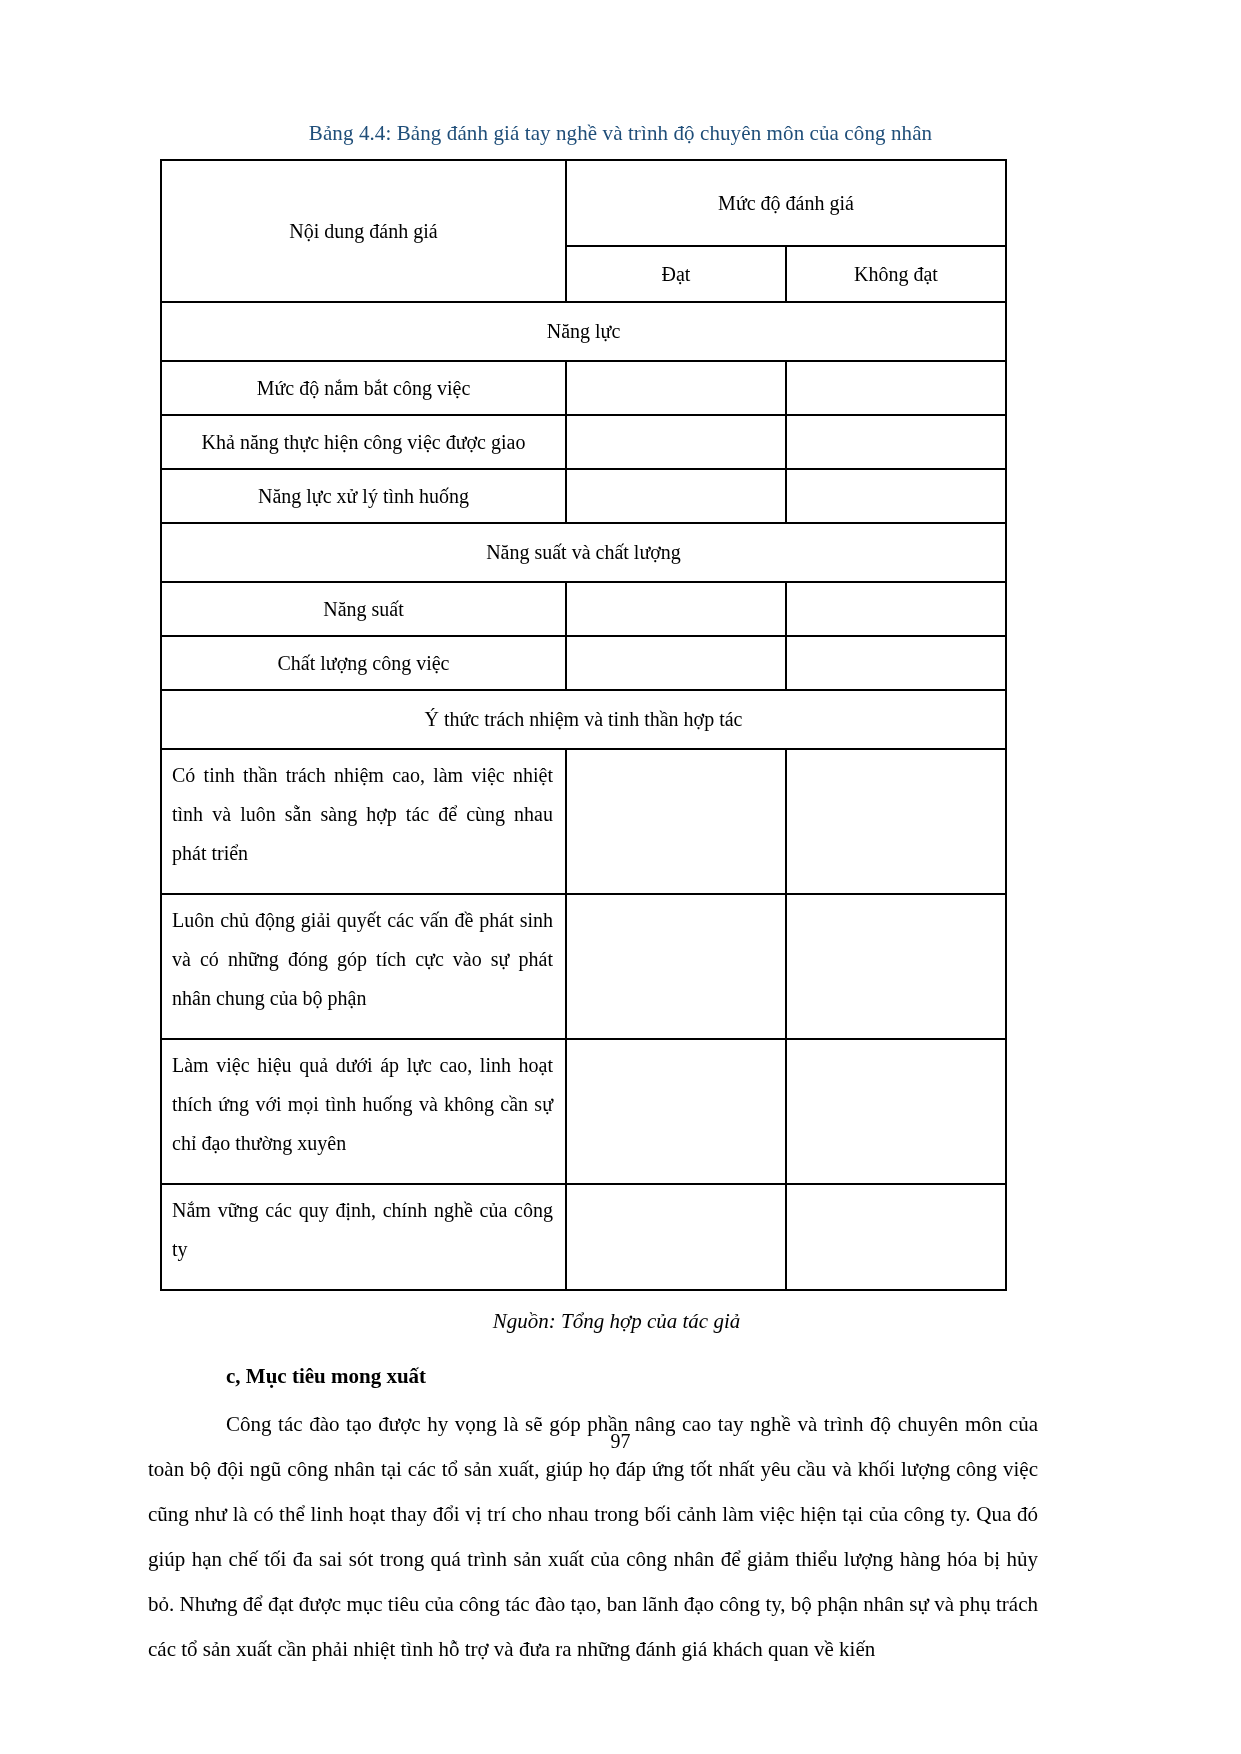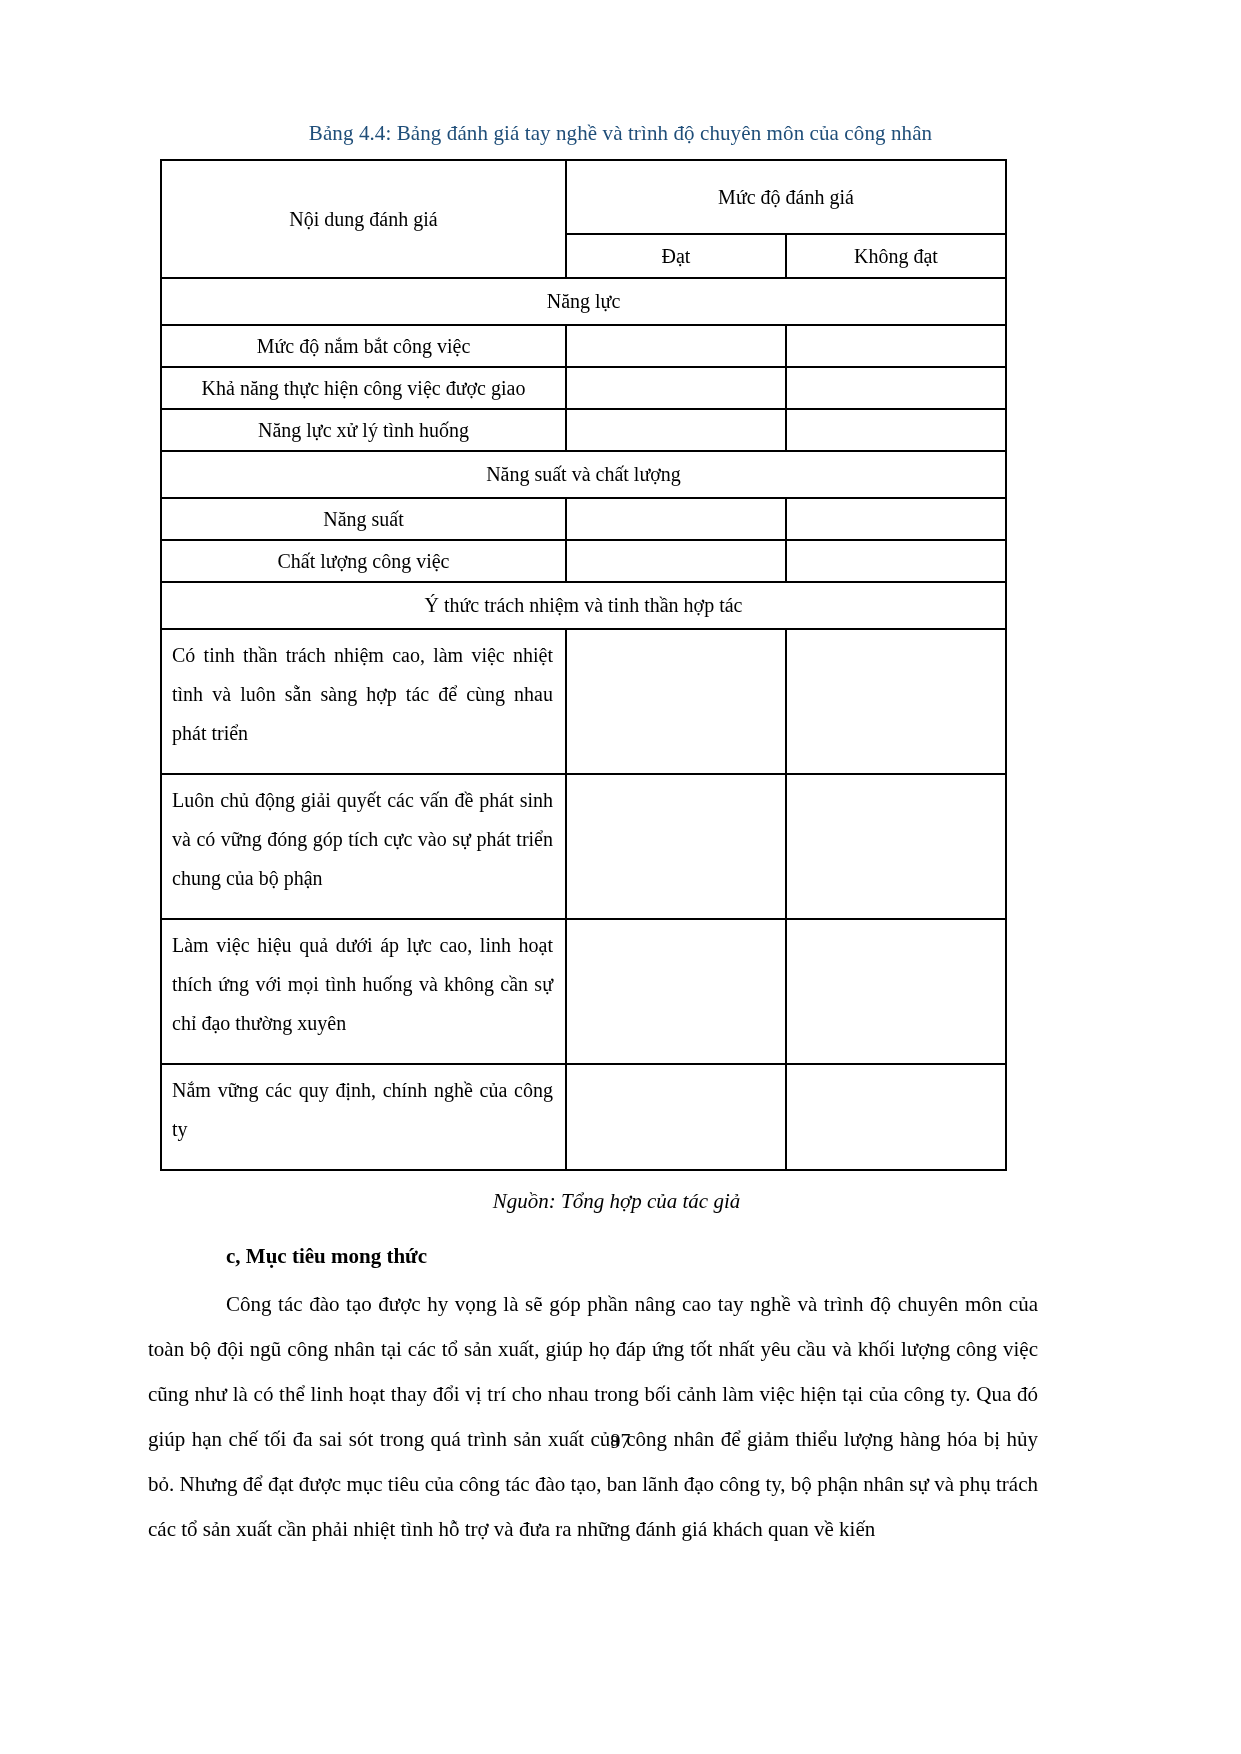--- a/index.html
+++ b/index.html
@@ -44,21 +44,21 @@
   
   table.eval-table {
     border-collapse: collapse;
     width: 845px;
     margin-left: 12px;
     table-layout: fixed;
   }
   table.eval-table td,
   table.eval-table th {
     border: 2px solid #000000;
-    padding: 0;
+    padding: 6px;
     vertical-align: middle;
     font-weight: normal;
     font-size: 20px;
   }
   .col-content { width: 405px; }
   .col-dat     { width: 220px; }
   .col-khong   { width: 220px; }
 
   .th-main {
     text-align: center;
@@ -194,39 +194,39 @@
 
         <tr class="section-row">
           <td colspan="3">Ý thức trách nhiệm và tinh thần hợp tác</td>
         </tr>
         <tr>
           <td class="item-cell multi">Có tinh thần trách nhiệm cao, làm việc nhiệt tình và luôn sẵn sàng hợp tác để cùng nhau phát triển</td>
           <td class="blank-cell"></td>
           <td class="blank-cell"></td>
         </tr>
         <tr>
-          <td class="item-cell multi">Luôn chủ động giải quyết các vấn đề phát sinh và có vững đóng góp tích cực vào sự phát triển chung của bộ phận</td>
+          <td class="item-cell multi">Luôn chủ động giải quyết các vấn đề phát sinh và có những đóng góp tích cực vào sự phát nhân chung của bộ phận</td>
           <td class="blank-cell"></td>
           <td class="blank-cell"></td>
         </tr>
         <tr>
           <td class="item-cell multi">Làm việc hiệu quả dưới áp lực cao, linh hoạt thích ứng với mọi tình huống và không cần sự chỉ đạo thường xuyên</td>
           <td class="blank-cell"></td>
           <td class="blank-cell"></td>
         </tr>
         <tr>
           <td class="item-cell multi">Nắm vững các quy định, chính nghề của công ty</td>
           <td class="blank-cell"></td>
           <td class="blank-cell"></td>
         </tr>
       </tbody>
     </table>
 
     <div class="source-note">Nguồn: Tổng hợp của tác giả</div>
 
-    <div class="subheading">c, Mục tiêu mong thức</div>
+    <div class="subheading">c, Mục tiêu mong xuất</div>
 
     <div class="body-para">Công tác đào tạo được hy vọng là sẽ góp phần nâng cao tay nghề và trình độ chuyên môn của toàn bộ đội ngũ công nhân tại các tổ sản xuất, giúp họ đáp ứng tốt nhất yêu cầu và khối lượng công việc cũng như là có thể linh hoạt thay đổi vị trí cho nhau trong bối cảnh làm việc hiện tại của công ty. Qua đó giúp hạn chế tối đa sai sót trong quá trình sản xuất của công nhân để giảm thiểu lượng hàng hóa bị hủy bỏ. Nhưng để đạt được mục tiêu của công tác đào tạo, ban lãnh đạo công ty, bộ phận nhân sự và phụ trách các tổ sản xuất cần phải nhiệt tình hỗ trợ và đưa ra những đánh giá khách quan về kiến</div>
 
   </div>
 
   <div class="page-number">97</div>
 </div>
 
 </body></html>

